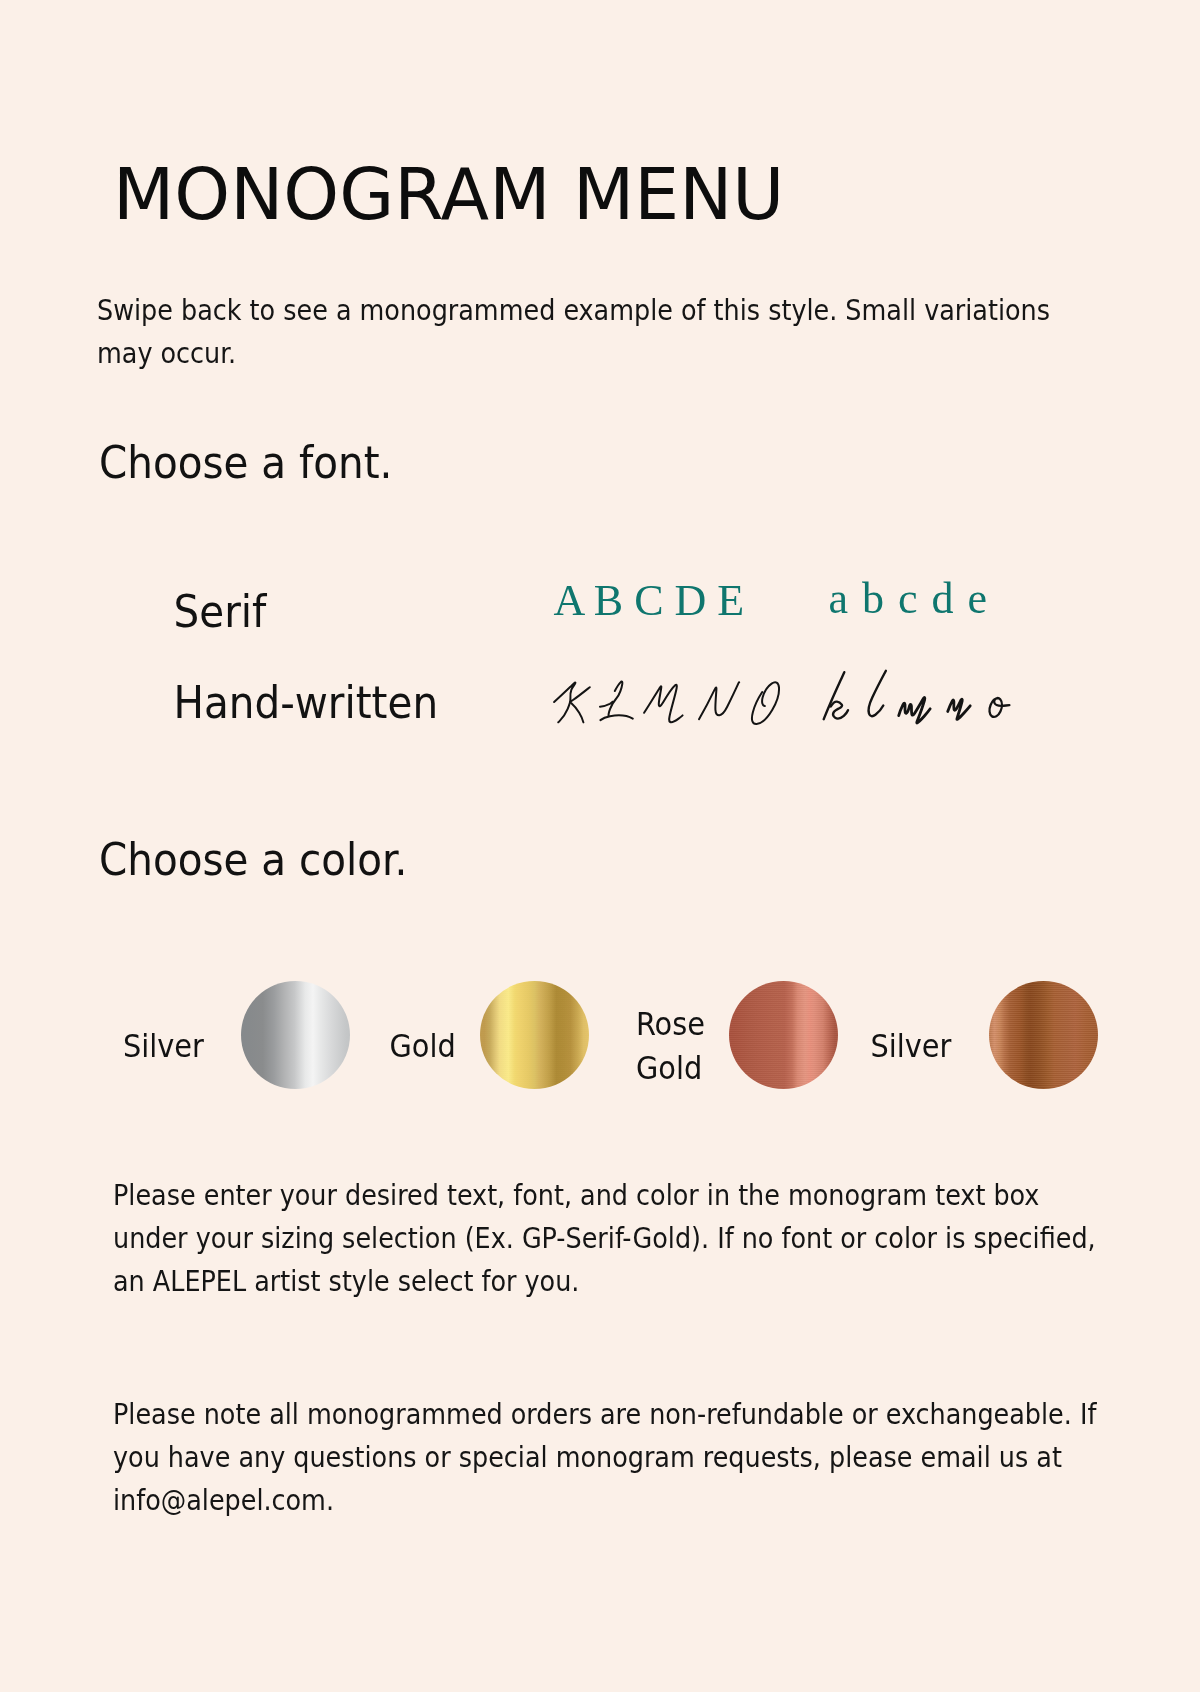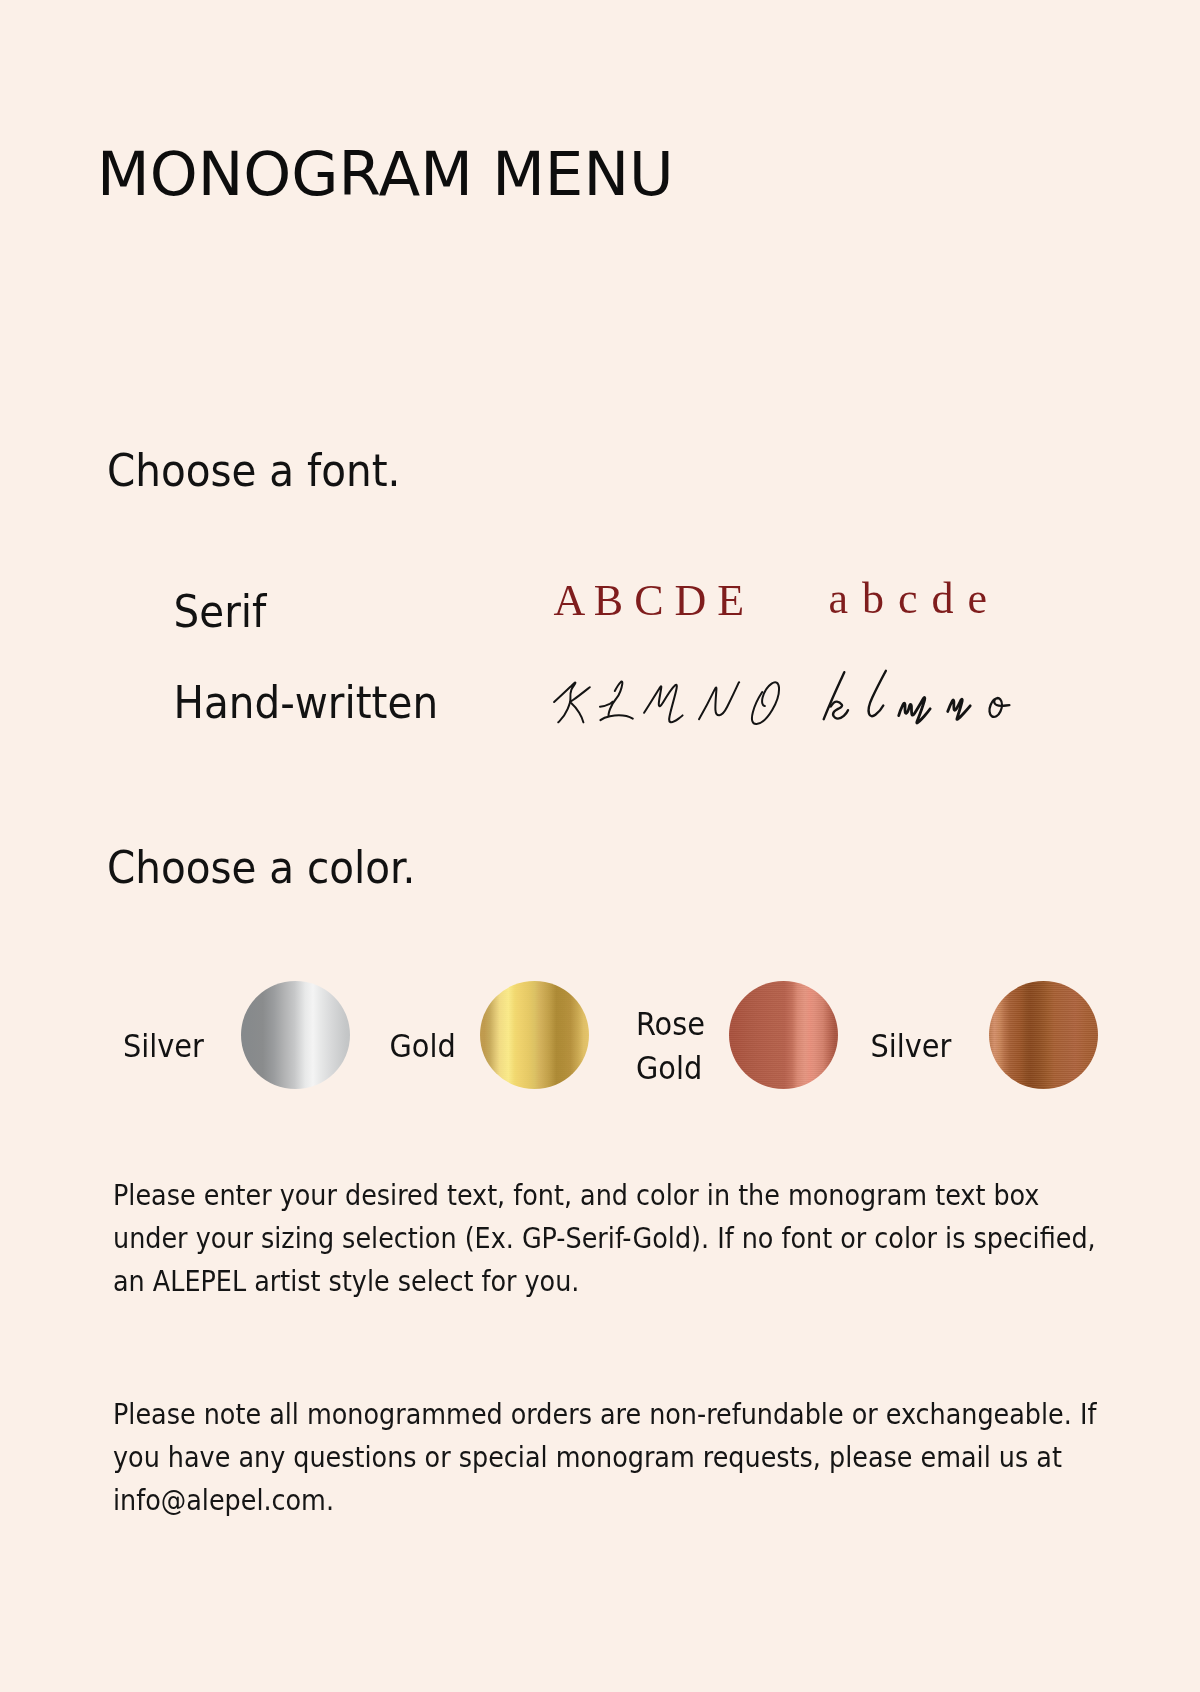--- a/index.html
+++ b/index.html
@@ -9,48 +9,48 @@
     background:#fbf0e8;
     font-family:"DejaVu Sans", sans-serif;
     color:#1a1a1a;
     overflow:hidden;
   }
   .page{position:relative;width:1200px;height:1692px;overflow:hidden;background:#fbf0e8;}
 
   .title{
     position:absolute;left:97px;top:143px;
     font-family:"DejaVu Sans", sans-serif;
-    font-size:61px;font-weight:400;letter-spacing:0px;
-    color:#0d0d0d;line-height:1;white-space:nowrap;margin:0;
+    font-size:71px;font-weight:400;letter-spacing:0px;
+    color:#0d0d0d;line-height:1;white-space:nowrap;margin:16px;
   }
 
   .intro{
     position:absolute;left:97px;top:288.5px;
     font-family:"DejaVu Sans Condensed","DejaVu Sans",sans-serif;
     font-size:28.3px;line-height:43.2px;color:#151515;margin:0;white-space:nowrap;
   }
 
   .h2{
     position:absolute;left:99px;
     font-family:"DejaVu Sans Condensed","DejaVu Sans",sans-serif;
-    font-size:45px;font-weight:400;color:#121212;margin:8px;line-height:1;
+    font-size:45px;font-weight:400;color:#121212;margin:0;line-height:1;
     white-space:nowrap;
   }
   .h2-font{top:439.5px;}
   .h2-color{top:836.5px;}
 
   .font-name{
     position:absolute;
     font-family:"DejaVu Sans Condensed","DejaVu Sans",sans-serif;
     font-size:45px;color:#121212;white-space:nowrap;line-height:1;
   }
   .serif-sample{
     position:absolute;
     font-family:"Liberation Serif","DejaVu Serif",serif;
-    font-size:44px;color:#7f1d1d;white-space:nowrap;line-height:1;
+    font-size:44px;color:#0f766e;white-space:nowrap;line-height:1;
   }
   .hw{position:absolute;}
 
   .swatch-label{
     position:absolute;
     font-family:"DejaVu Sans Condensed","DejaVu Sans",sans-serif;
     font-size:32px;color:#121212;white-space:nowrap;line-height:44px;
   }
   .swatch{position:absolute;border-radius:50%;width:109px;height:108px;overflow:hidden;}
   .swatch .brush{position:absolute;inset:0;border-radius:50%;
@@ -68,20 +68,21 @@
   .note1{top:1174px;}
   .note2{top:1345px;margin-top:48px;}
 </style>
 </head>
 <body>
 
 <div class="page">
 
   <h1 class="title">MONOGRAM MENU</h1>
 
+  <p class="intro"><span>Swipe back to see a monogrammed example of this style. Small variations</span><br><span>may occur.</span></p>
 
   <h2 class="h2 h2-font">Choose a font.</h2>
 
   <div class="font-name" style="left:173.5px;top:589px;">Serif</div>
   <div class="serif-sample" style="left:553.5px;top:578.5px;letter-spacing:0px;">A B C D E</div>
   <div class="serif-sample" style="left:828.5px;top:577px;letter-spacing:1.5px;">a b c d e</div>
 
   <div class="font-name" style="left:173.5px;top:679.5px;">Hand-written</div>
 
   <div class="hw" style="left:550px;top:670px;">

